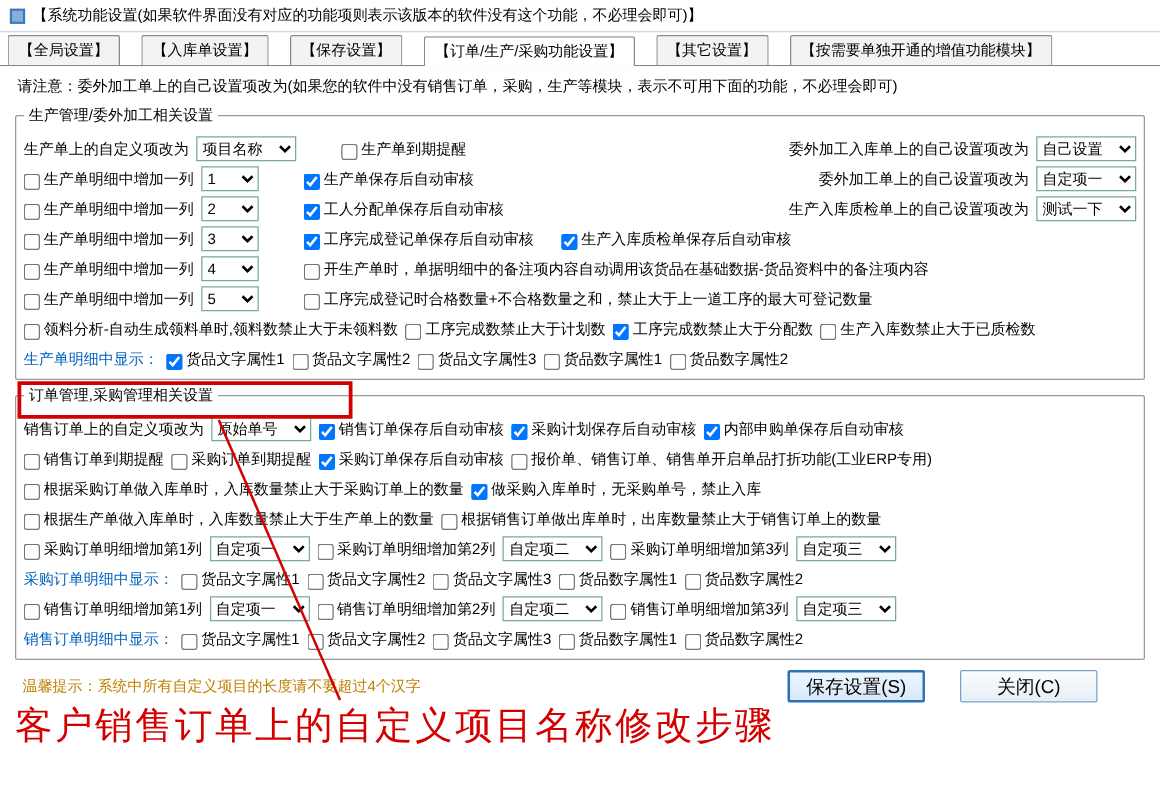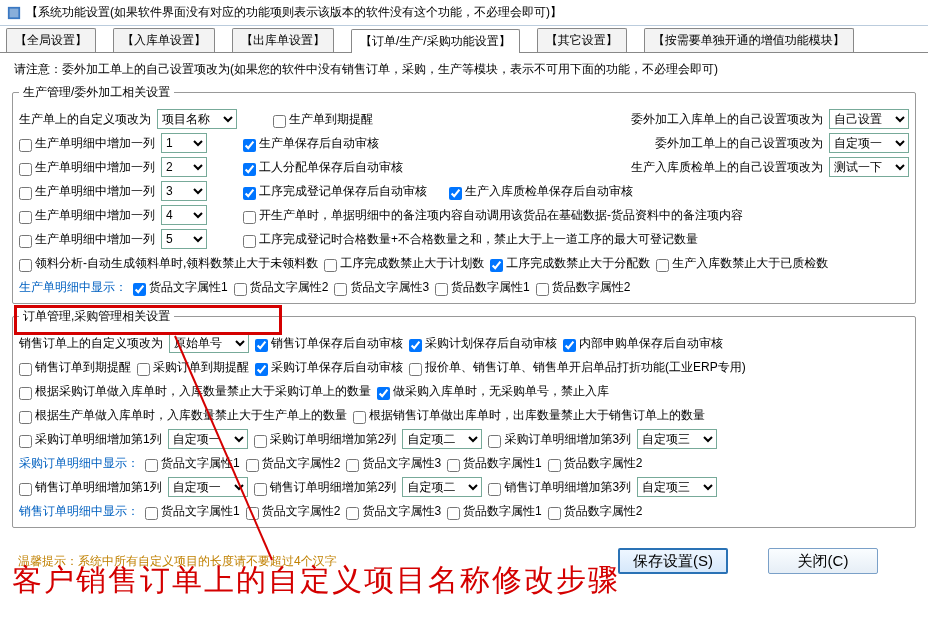--- a/index.html
+++ b/index.html
@@ -32,21 +32,21 @@
   select { border:1px solid #7a9; height:20px; font-size:12px; background:#fff; }
   select.w80 { width:80px; }
   select.w60 { width:46px; }
 
   .txt-label { display:inline-block; }
   .blue { color:#0060c0; }
 
   
   .red-highlight { position:absolute; border:3px solid #d40000; pointer-events:none; }
 
-  .footer-row { display:flex; align-items:center; margin-top:20px; gap:40px; }
+  .footer-row { display:flex; align-items:center; margin-top:8px; gap:28px; }
   .warmhint { color:#c08000; margin-left:8px; }
   button.winbtn { min-width:110px; height:26px; background:linear-gradient(#fafdff,#e6eef6); border:1px solid #7aa0c8; border-radius:2px; cursor:pointer; font-size:15px; }
   button.winbtn.primary { border:2px solid #2a72b5; background:linear-gradient(#eef6ff,#d6e8fb); }
 
   .annotation-line { position:absolute; pointer-events:none; }
   .big-red-text { position:absolute; color:#d40000; font-size:30px; letter-spacing:2px; }
 
   .spacer { flex:1; }
 
   
@@ -63,21 +63,21 @@
         <rect x="3" y="3" width="10" height="10" fill="#fff" opacity="0.4"></rect>
       </svg>
   </span>
   <span class="title">【系统功能设置(如果软件界面没有对应的功能项则表示该版本的软件没有这个功能，不必理会即可)】</span>
 </div>
 
 <div class="tabstrip-underline">
   <div class="tabs">
     <div class="tab">【全局设置】</div>
     <div class="tab">【入库单设置】</div>
-    <div class="tab">【出库单设置】</div>
+    <div class="tab">【保存设置】</div>
     <div class="tab active">【订单/生产/采购功能设置】</div>
     <div class="tab">【其它设置】</div>
     <div class="tab">【按需要单独开通的增值功能模块】</div>
   </div>
 </div>
 
 <div class="page">
 
   <div class="note">请注意：委外加工单上的自己设置项改为(如果您的软件中没有销售订单，采购，生产等模块，表示不可用下面的功能，不必理会即可)</div>
 

